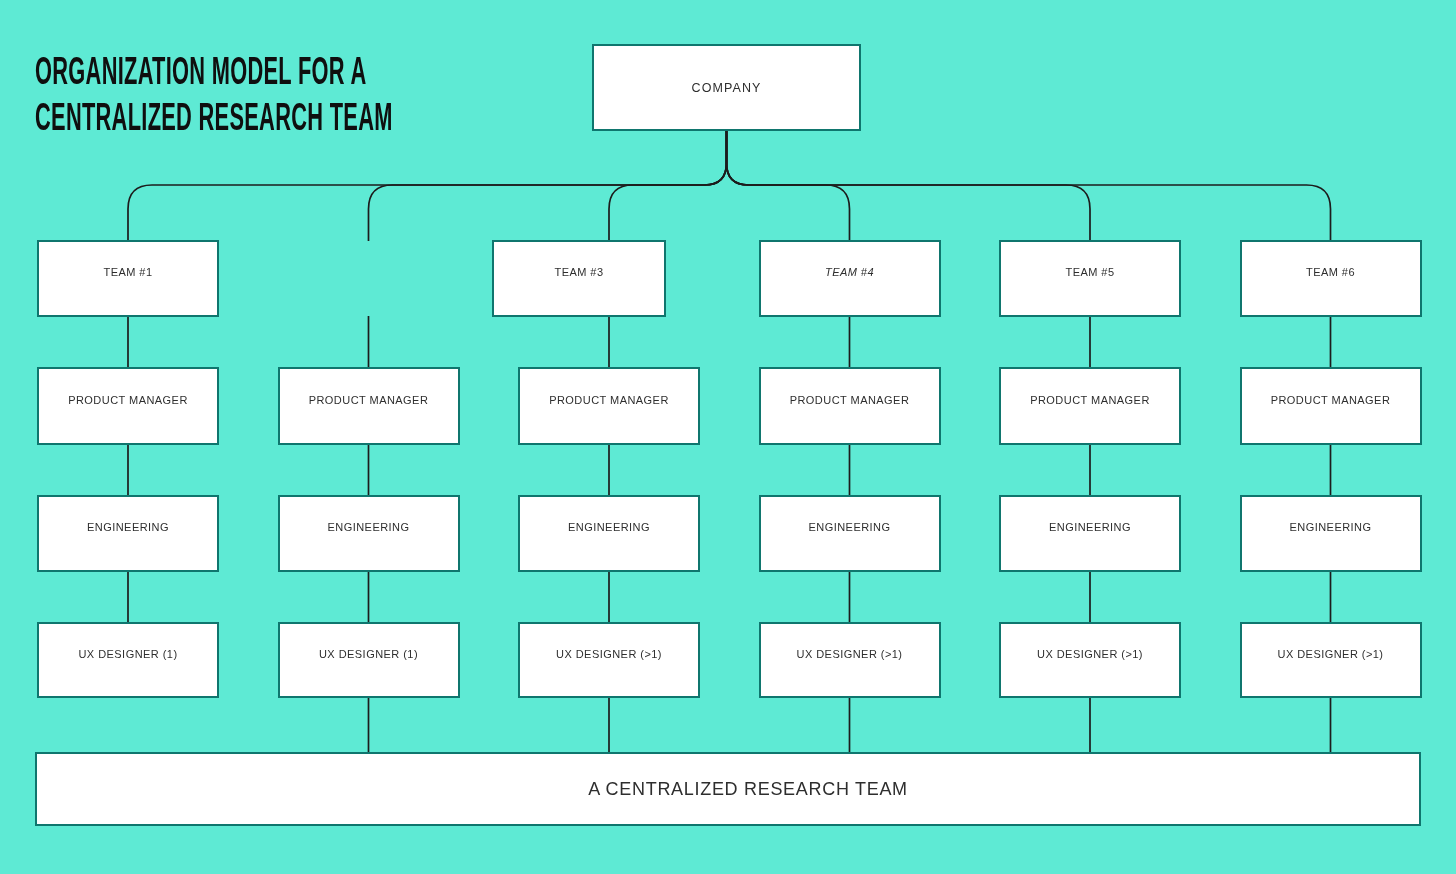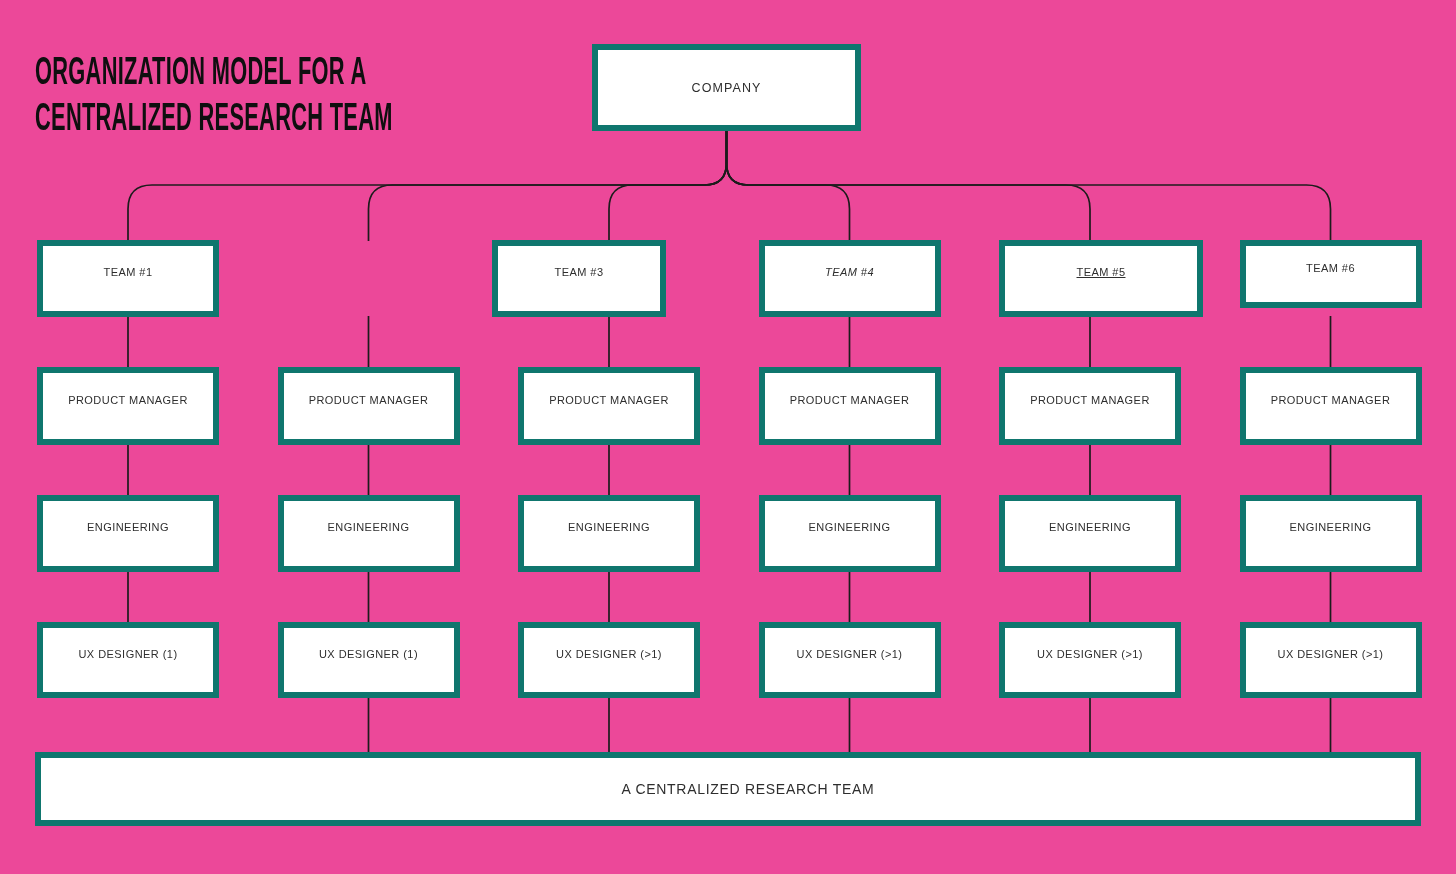--- a/index.html
+++ b/index.html
@@ -1,35 +1,35 @@
 <!DOCTYPE html>
 <html><head>
 <meta charset="utf-8">
 <style>
   html,body{margin:0;padding:0;background:#ffffff;}
   .canvas{
-    position:relative;width:1456px;height:874px;background:#ec4899;
+    position:relative;width:1456px;height:874px;background:#5eead4;
     font-family:"Liberation Sans",sans-serif;overflow:hidden;
   }
   .title{
     position:absolute;left:35px;top:48px;margin:0;
     font-size:39px;line-height:46px;font-weight:bold;color:#0f0f0f;
     transform:scaleX(0.56);transform-origin:0 0;white-space:nowrap;
     letter-spacing:0.5px;
   }
   .title .t-line{display:block;}
   .connectors{position:absolute;left:0;top:0;}
   .node{
-    position:absolute;background:#ffffff;border:6px solid #0f766e;
+    position:absolute;background:#ffffff;border:2px solid #0f766e;
     box-sizing:border-box;display:flex;align-items:center;justify-content:center;
     text-align:center;color:#2e2e2e;
   }
   .node.row{font-size:11px;letter-spacing:0.45px;padding-bottom:13px;}
   .node.company{font-size:12.5px;letter-spacing:1.1px;}
-  .node.footerbox{font-size:14px;letter-spacing:0.7px;padding-left:40px;}
+  .node.footerbox{font-size:18px;letter-spacing:0.7px;padding-left:40px;}
 </style>
 </head>
 <body>
 
 <div class="canvas">
 
   <h1 class="title">
     <span class="t-line">ORGANIZATION MODEL FOR A</span>
     <span class="t-line">CENTRALIZED RESEARCH TEAM</span>
   </h1>
@@ -121,34 +121,34 @@
   <div class="node row" style="left:758.5px;top:367px;width:182px;height:78px;">
     <span>PRODUCT MANAGER</span>
     </div>
   <div class="node row" style="left:758.5px;top:495px;width:182px;height:77px;">
     <span>ENGINEERING</span>
     </div>
   <div class="node row" style="left:758.5px;top:622px;width:182px;height:76px;">
     <span>UX DESIGNER (&gt;1)</span>
     </div>
 
-  <div class="node row" style="left:999px;top:240px;width:204px;height:77px;text-decoration:underline;">
+  <div class="node row" style="left:999px;top:240px;width:182px;height:77px;">
     <span>TEAM #5</span>
     </div>
   <div class="node row" style="left:999px;top:367px;width:182px;height:78px;">
     <span>PRODUCT MANAGER</span>
     </div>
   <div class="node row" style="left:999px;top:495px;width:182px;height:77px;">
     <span>ENGINEERING</span>
     </div>
   <div class="node row" style="left:999px;top:622px;width:182px;height:76px;">
     <span>UX DESIGNER (&gt;1)</span>
     </div>
 
-  <div class="node row" style="left:1239.5px;top:240px;width:182px;height:68px;">
+  <div class="node row" style="left:1239.5px;top:240px;width:182px;height:77px;">
     <span>TEAM #6</span>
     </div>
   <div class="node row" style="left:1239.5px;top:367px;width:182px;height:78px;">
     <span>PRODUCT MANAGER</span>
     </div>
   <div class="node row" style="left:1239.5px;top:495px;width:182px;height:77px;">
     <span>ENGINEERING</span>
     </div>
   <div class="node row" style="left:1239.5px;top:622px;width:182px;height:76px;">
     <span>UX DESIGNER (&gt;1)</span>

